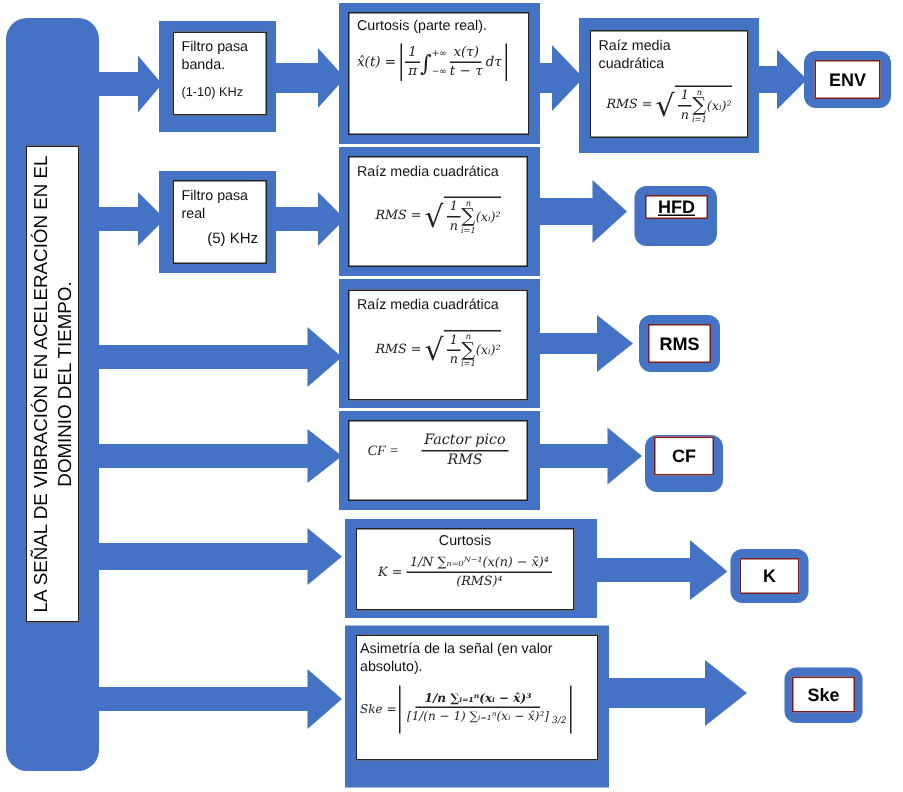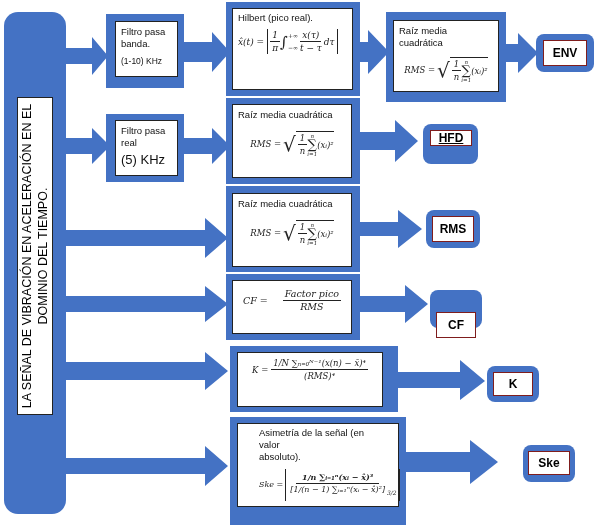--- a/index.html
+++ b/index.html
@@ -71,26 +71,26 @@
 <div class="inner lbl" style="left:115px; top:21px; width:63px; height:56px; padding:4px 5px;">
   <div>Filtro pasa</div>
   <div>banda.</div>
   <div style="margin-top:5px; font-size:8.5px;">(1-10) KHz</div>
 </div>
 
 <div class="frame" style="left:106px; top:114px; width:78px; height:68px;"></div>
 <div class="inner lbl" style="left:115px; top:120px; width:63px; height:56px; padding:4px 5px;">
   <div>Filtro pasa</div>
   <div>real</div>
-  <div style="margin-top:5px; font-size:13px;">(5) KHz</div>
+  <div style="margin-top:5px; font-size:10px;text-align:right;">(5) KHz</div>
 </div>
 
 <div class="frame" style="left:226px; top:2px; width:134px; height:94px;"></div>
 <div class="inner lbl" style="left:232px; top:8px; width:121px; height:82px; padding:3px 5px;">
-  <div>Hilbert (pico real).</div>
+  <div>Curtosis (parte real).</div>
   <div class="math" style="margin-top:5px; font-size:9px; white-space:nowrap; display:flex; align-items:center;font-style:italic;">
     <span>x̂(t) =</span>
     <span class="bars" style="margin-left:3px; display:inline-flex; align-items:center;">
       <span class="frac">
           <span class="num">1</span>
           <span class="den">π</span>
         </span>
       <span style="display:inline-flex; align-items:center;">
         <span style="font-size:15px;">∫</span>
         <span style="display:inline-flex; flex-direction:column; font-size:6px; line-height:8px;">
@@ -166,41 +166,42 @@
         <span>i=1</span>
       </span>
       <span>(xᵢ)²</span>
     </span>
   </div>
 </div>
 
 <div class="frame" style="left:226px; top:274px; width:134px; height:66px;"></div>
 <div class="inner lbl" style="left:232px; top:280px; width:120px; height:54px; padding:3px 5px; text-align:center;">
   <div class="math" style="margin-top:4px; font-size:9.5px; display:flex; align-items:center; justify-content:center; white-space:nowrap;">
-    <span style="margin-right:15px;">CF =</span>
+    <span style="margin-right:15px;font-family:Liberation Serif, serif;">CF =</span>
     <span class="frac">
         <span class="num">Factor pico</span>
         <span class="den">RMS</span>
       </span>
   </div>
 </div>
 
 <div class="frame" style="left:230px; top:346px; width:168px; height:66px;"></div>
 <div class="inner lbl" style="left:237px; top:352px; width:146px; height:55px; padding:2px 4px; text-align:center;">
+  <div>Curtosis</div>
   <div class="math" style="margin-top:2px; font-size:8.5px; display:flex; align-items:center; justify-content:center; white-space:nowrap;">
     <span style="margin-right:3px;">K =</span>
     <span class="frac">
         <span class="num">1/N ∑ₙ₌₀ᴺ⁻¹(x(n) − x̄)⁴</span>
         <span class="den">(RMS)⁴</span>
       </span>
   </div>
 </div>
 
 <div class="frame" style="left:230px; top:417px; width:176px; height:108px;"></div>
-<div class="inner lbl" style="left:237px; top:423px; width:162px; height:84px; padding:3px 21px;">
+<div class="inner lbl" style="left:237px; top:423px; width:162px; height:84px; padding:3px 2px;">
   <div>Asimetría de la señal (en valor</div>
   <div>absoluto).</div>
   <div class="math" style="margin-top:6px; font-size:8px; display:flex; align-items:center; white-space:nowrap;">
     <span style="margin-right:2px;">Ske =</span>
     <span class="bars" style="padding:2px 2px; display:inline-flex; align-items:flex-start;">
       <span class="frac">
           <span class="num" style="padding:0 6px;font-weight:bold;">1/n ∑ᵢ₌₁ⁿ(xᵢ − x̂)³</span>
           <span class="den">[1/(n − 1) ∑ᵢ₌₁ⁿ(xᵢ − x̂)²]</span>
         </span>
       <span style="font-size:6px; margin-top:16px;">3/2</span>
@@ -211,19 +212,19 @@
 <div class="out-frame" style="left:536px; top:34px; width:58px; height:38px;"></div>
 <div class="out-inner" style="left:543px; top:40px; width:44px; height:26px;">ENV</div>
 
 <div class="out-frame" style="left:423px; top:124px; width:55px; height:40px;"></div>
 <div class="out-inner" style="left:430px; top:130px; width:42px; height:16px;text-decoration:underline;">HFD</div>
 
 <div class="out-frame" style="left:426px; top:210px; width:54px; height:38px;"></div>
 <div class="out-inner" style="left:432px; top:216px; width:42px; height:26px;">RMS</div>
 
 <div class="out-frame" style="left:430px; top:290px; width:52px; height:38px;"></div>
-<div class="out-inner" style="left:436px; top:312px; width:40px; height:26px;">CF</div>
+<div class="out-inner" style="left:436px; top:291px; width:40px; height:26px;">CF</div>
 
 <div class="out-frame" style="left:487px; top:366px; width:52px; height:36px;"></div>
 <div class="out-inner" style="left:493px; top:372px; width:40px; height:24px;">K</div>
 
 <div class="out-frame" style="left:523px; top:445px; width:52px; height:37px;"></div>
 <div class="out-inner" style="left:528px; top:451px; width:42px; height:24px;">Ske</div>
 
 </body></html>

